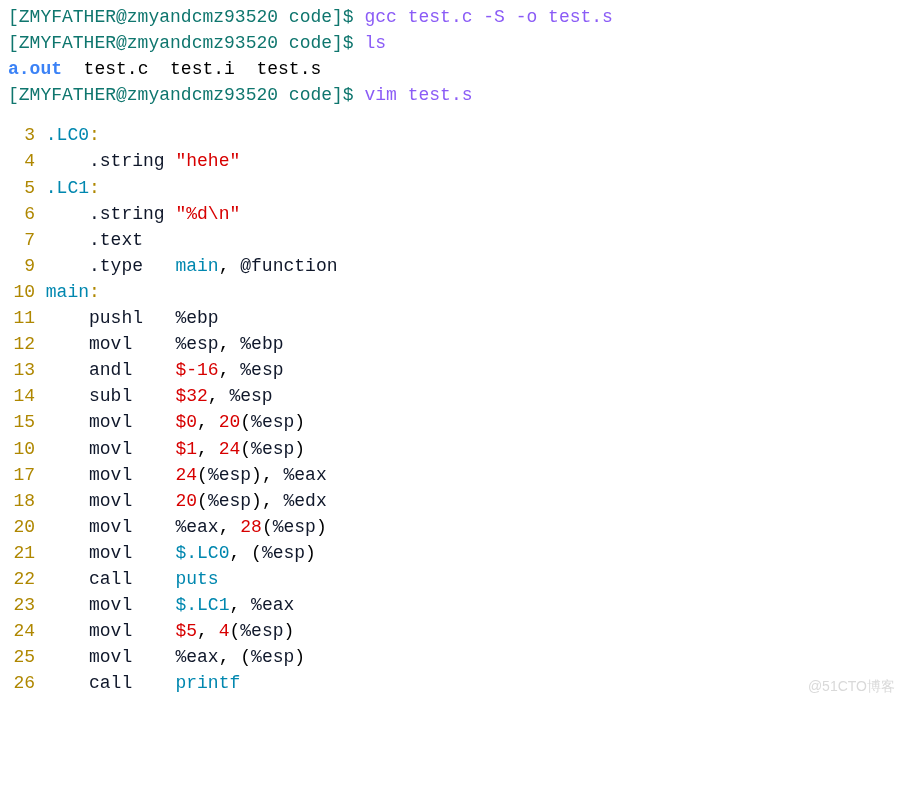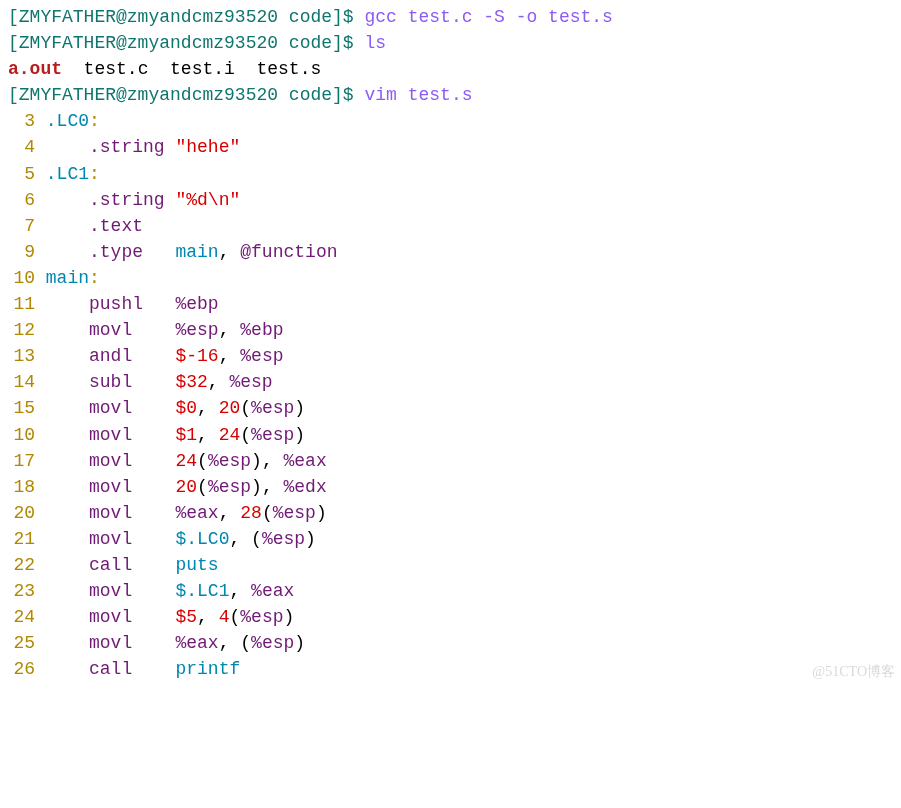--- a/index.html
+++ b/index.html
@@ -10,37 +10,37 @@
     line-height: 1.45;
     background: #ffffff;
     color: #000000;
     width: 901px;
     box-sizing: border-box;
     position: relative;
   }
   .term-line { white-space: pre; }
   .prompt { color: #0f766e; }
   .cmd { color: #8b5cf6; }
-  .exe { color: #b91c1c; font-weight: bold; }
+  .exe { color: #3b82f6; font-weight: bold; }
   .files { color: #000; }
-  .code-block { }
+  .code-block { margin-top: 14px; }
   .code-line { white-space: pre; }
   .lineno { color: #af8700; display:inline-block; width: 2.5ch; text-align: right; }
   .blue { color: #0087af; }
-  .cyan { color: #701a75; }
+  .cyan { color: #0f172a; }
   .yellow { color: #af8700; }
   .red { color: #d70000; }
   .plain { color:#000; }
   .watermark {
     position: absolute;
     right: 6px;
     bottom: 4px;
     color: #d9d9d9;
     font-size: 14px;
-    font-family: Liberation Serif, serif;
+    font-family: Liberation Sans, sans-serif;
   }
 </style>
 </head>
 <body>
 
 <div id="terminal">
     <div class="term-line"><span class="prompt">[ZMYFATHER@zmyandcmz93520 code]$ </span><span class="cmd">gcc test.c -S -o test.s</span></div>
     <div class="term-line"><span class="prompt">[ZMYFATHER@zmyandcmz93520 code]$ </span><span class="cmd">ls</span></div>
     <div class="term-line"><span class="exe">a.out</span><span class="files">  test.c  test.i  test.s</span></div>
     <div class="term-line"><span class="prompt">[ZMYFATHER@zmyandcmz93520 code]$ </span><span class="cmd">vim test.s</span></div>

